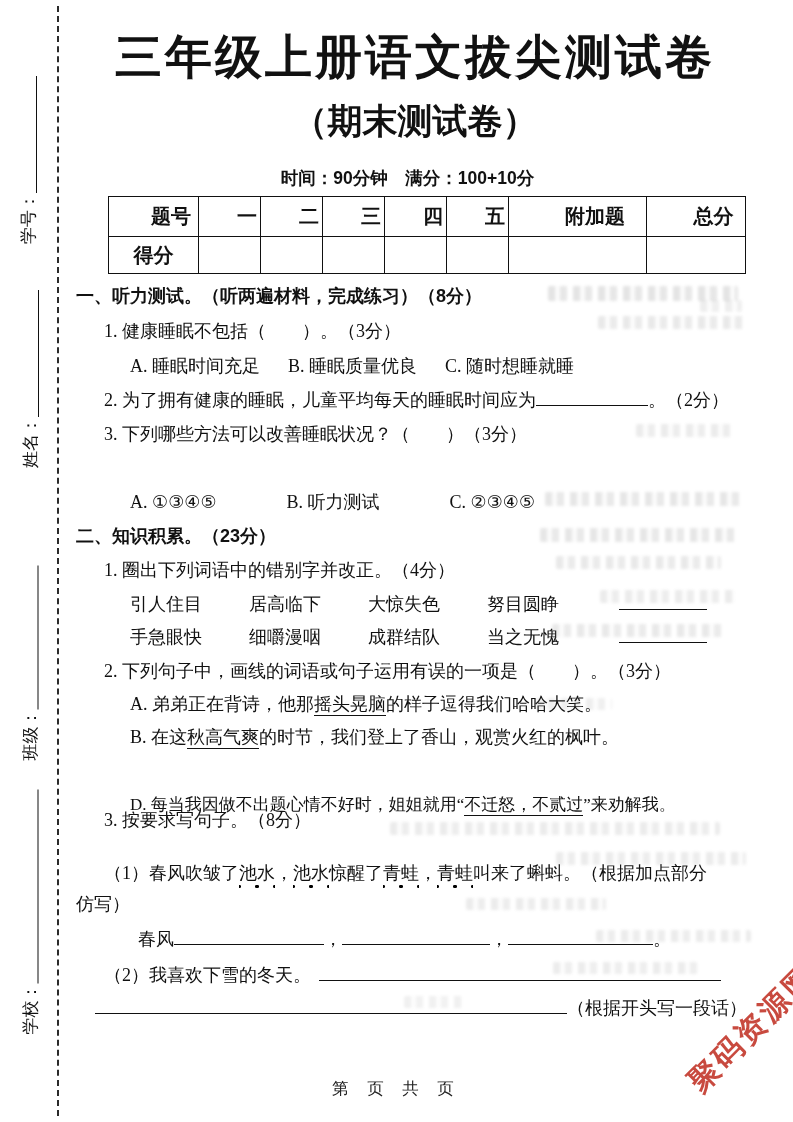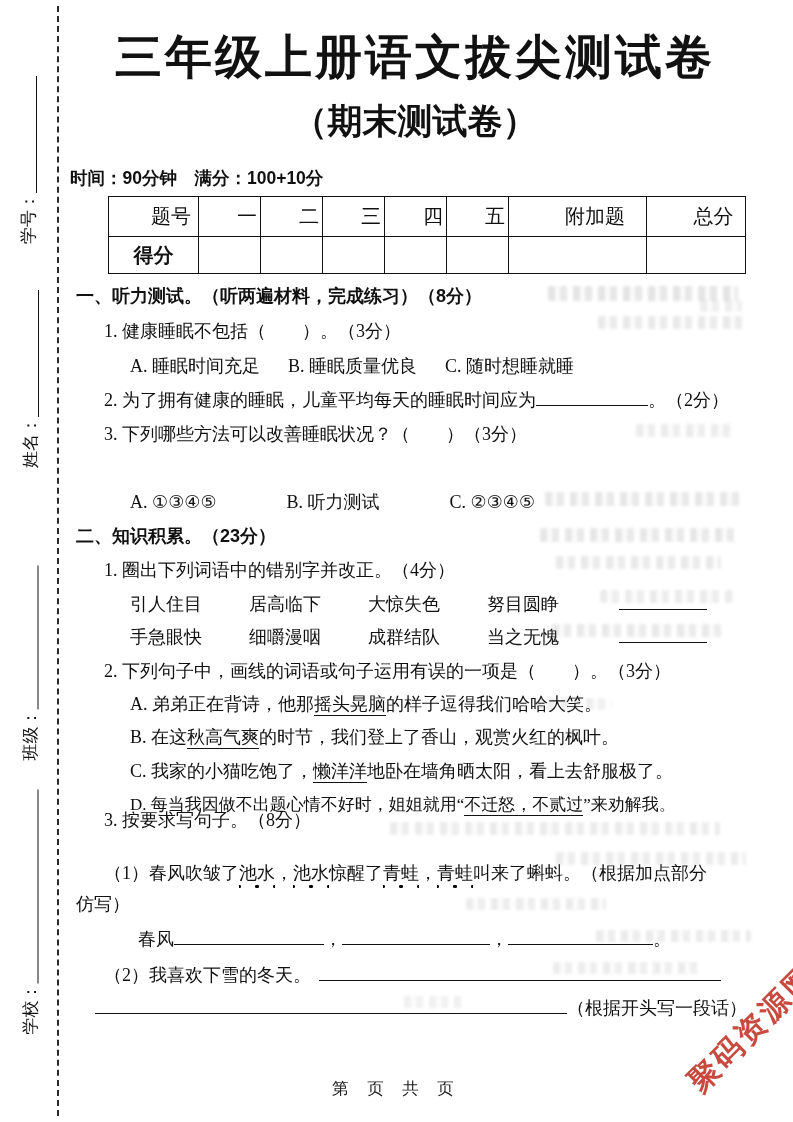--- a/index.html
+++ b/index.html
@@ -11,27 +11,27 @@
   
   .cut-line{position:absolute;left:57px;top:6px;height:1110px;width:0;border-left:2.5px dashed #2a2a2a;}
   .sb-field{position:absolute;height:24px;display:flex;align-items:flex-end;transform:rotate(-90deg);}
   .sb-label{font:17px "Liberation Sans","DejaVu Sans",sans-serif;color:#111;white-space:nowrap;line-height:22px;}
   .sb-line{flex:1;border-bottom:1.6px solid #111;margin-bottom:3px;}
   
   .title{position:absolute;left:70px;top:26px;width:690px;text-align:center;
     font:700 47px "Liberation Sans","DejaVu Sans",sans-serif;letter-spacing:3px;white-space:nowrap;}
   .subtitle{position:absolute;left:70px;top:98px;width:690px;text-align:center;
     font:700 35px "Liberation Sans","DejaVu Sans",sans-serif;white-space:nowrap;}
-  .meta{position:absolute;left:70px;top:166px;width:675px;text-align:left;
+  .meta{position:absolute;left:70px;top:166px;width:675px;text-align:center;
     font:700 17.5px "Liberation Sans","DejaVu Sans",sans-serif;white-space:nowrap;}
   
   table.score{position:absolute;left:108px;top:196px;border-collapse:collapse;table-layout:fixed;
     font:700 20px "Liberation Sans","DejaVu Sans",sans-serif;}
   table.score th,table.score td{border:1.8px solid #111;text-align:center;padding:0;}
-  table.score th{height:39px;font-weight:400;padding-left:35px;}
+  table.score th{height:39px;font-weight:700;padding-left:35px;}
   table.score td{height:36px;}
   
   .ln{position:absolute;font-size:18px;line-height:26px;white-space:nowrap;}
   .hd{font-family:"Liberation Sans","DejaVu Sans",sans-serif;font-weight:700;}
   .blank{display:inline-block;height:0.55em;border-bottom:1.6px solid #111;}
   .u{border-bottom:1.6px solid #111;padding-bottom:1px;}
   .dot{background-image:radial-gradient(circle,#000 1.7px,rgba(0,0,0,0) 2px);
     background-size:1em 5px;background-repeat:repeat-x;background-position:center bottom;padding-bottom:6px;}
   .gap28>span{margin-right:28px;} .gap70>span{margin-right:70px;}
   .words>span{margin-right:47px;}
@@ -129,23 +129,20 @@
   <div class="ln words" style="left:130px;top:624px;">
     <span>手急眼快</span><span>细嚼漫咽</span><span>成群结队</span><span>当之无愧</span><span class="blank" style="width:88px;margin-left:13px;"></span>
   </div>
   <div class="ln" style="left:104px;top:658px;">2. 下列句子中，画线的词语或句子运用有误的一项是（　　）。（3分）</div>
   <div class="ln" style="left:130px;top:724px;">
     <span>B. 在这</span><span class="u">秋高气爽</span><span>的时节，我们登上了香山，观赏火红的枫叶。</span>
   </div>
   <div class="ln" style="left:130px;top:691px;">
     <span>A. 弟弟正在背诗，他那</span><span class="u">摇头晃脑</span><span>的样子逗得我们哈哈大笑。</span>
   </div>
-  <div class="ln" style="left:130px;top:758px;">
-    <span>C. 我家的小猫吃饱了，</span><span class="u">懒洋洋</span><span>地卧在墙角晒太阳，看上去舒服极了。</span>
-  </div>
   <div class="ln" style="left:130px;top:792px;font-size:17px;">
     <span>D. 每当我因做不出题心情不好时，姐姐就用“</span><span class="u">不迁怒，不贰过</span><span>”来劝解我。</span>
   </div>
   <div class="ln" style="left:104px;top:807px;">3. 按要求写句子。（8分）</div>
   <div class="ln" style="left:104px;top:860px;">
     <span>（1）春风吹皱了</span><span class="dot">池水</span><span>，</span><span class="dot">池水</span><span>惊醒了</span><span class="dot">青蛙</span><span>，</span><span class="dot">青蛙</span><span>叫来了蝌蚪。（根据加点部分</span>
   </div>
   <div class="ln" style="left:76px;top:891px;">仿写）</div>
   <div class="ln" style="left:138px;top:926px;">
     <span>春风</span><span class="blank" style="width:150px;"></span><span>，</span><span class="blank" style="width:148px;"></span><span>，</span><span class="blank" style="width:145px;"></span><span>。</span>

